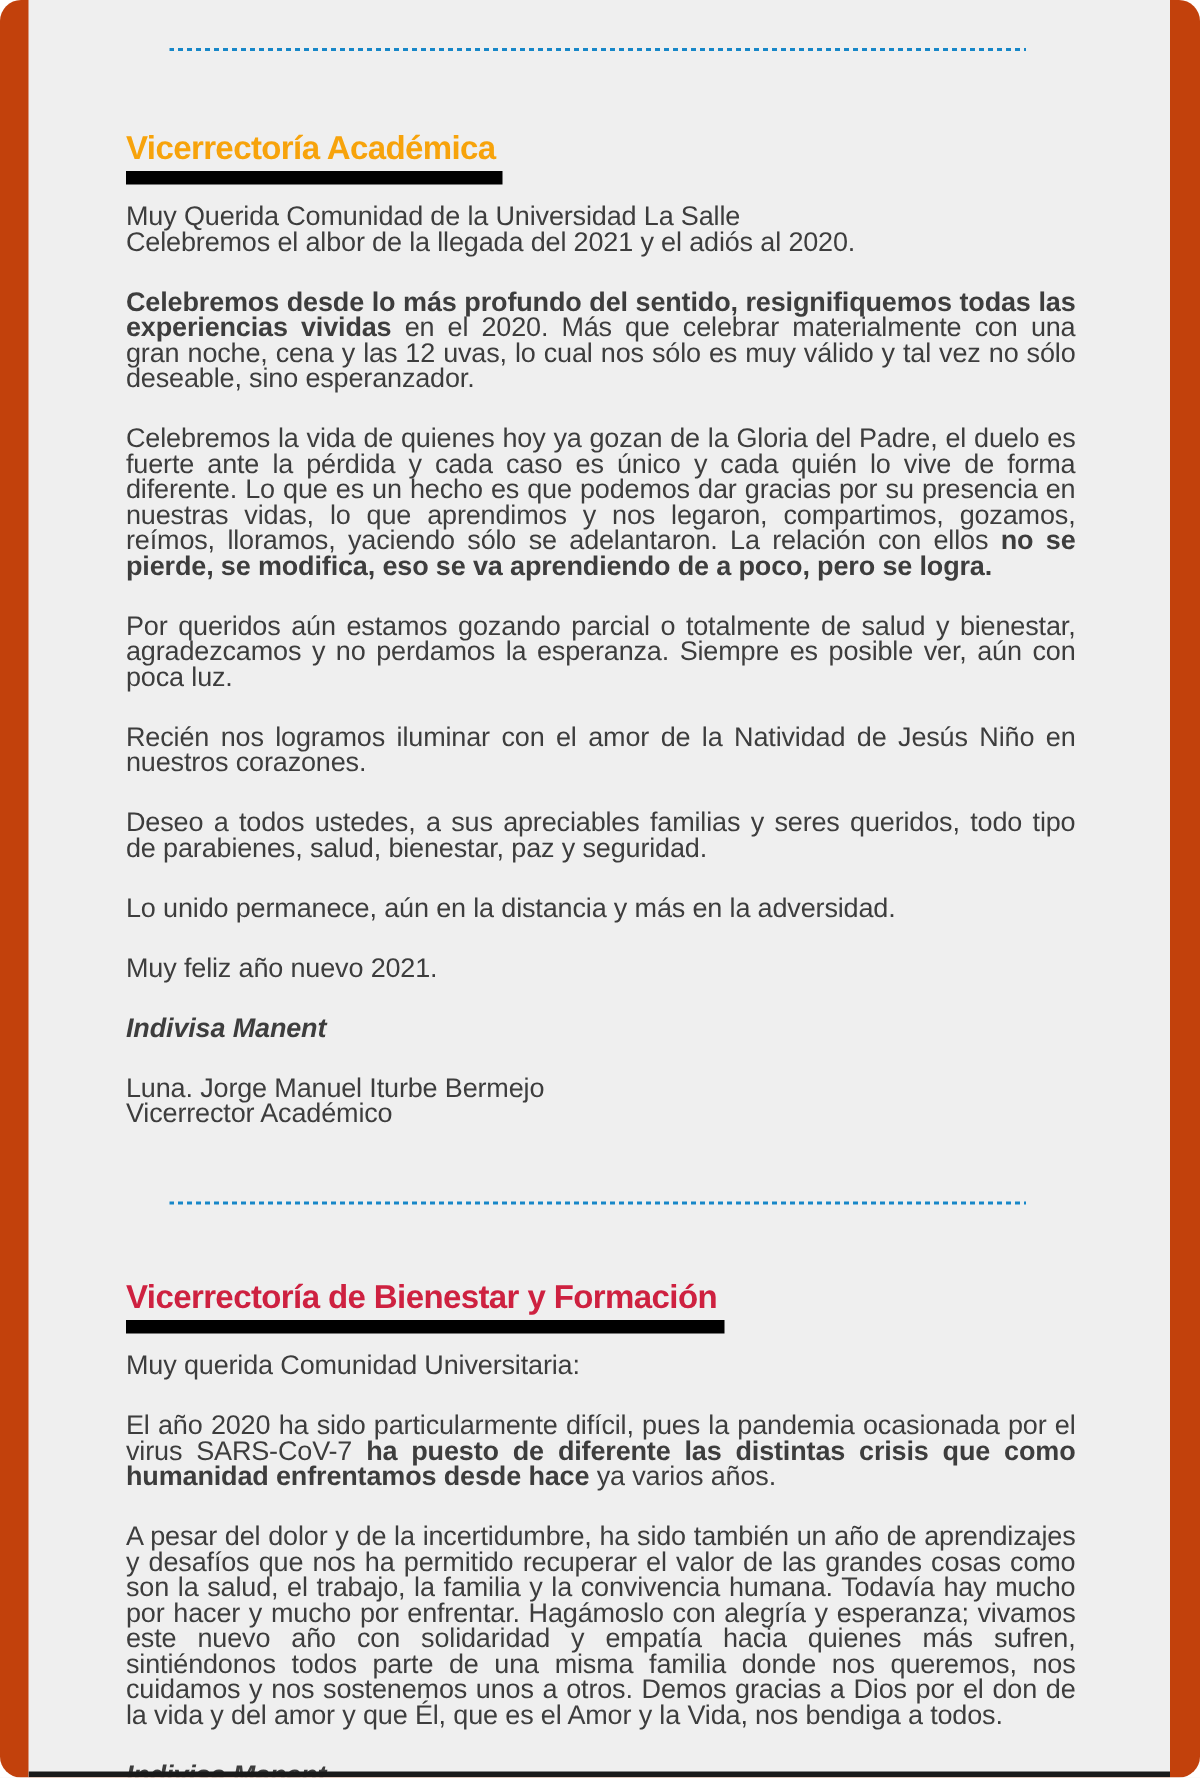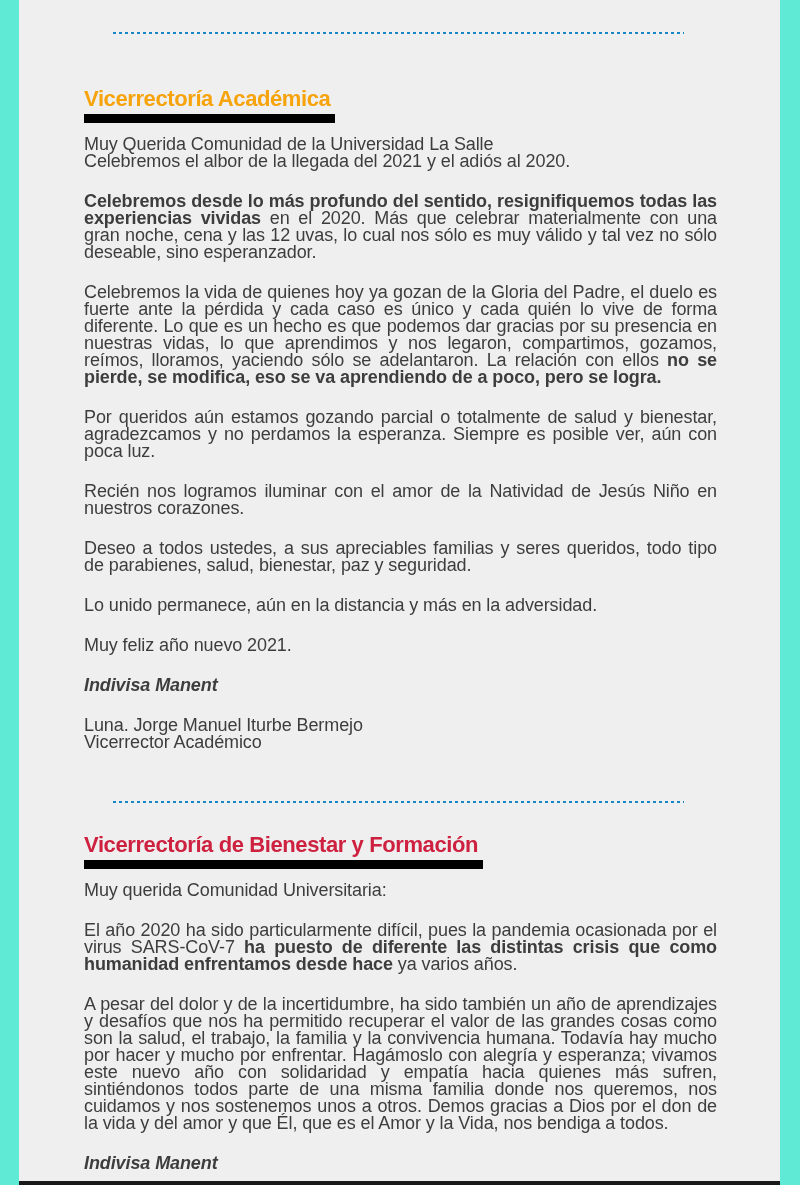--- a/index.html
+++ b/index.html
@@ -5,22 +5,23 @@
   html, body {
     margin: 0;
     padding: 0;
     background: #ffffff;
     font-family: "Liberation Sans", "DejaVu Sans", sans-serif;
   }
   .viewport {
     position: relative;
     width: 800px;
     height: 1185px;
-    background: #5eead4;
+    background: #c2410c;
     overflow: hidden;
+    border-radius: 14px;
   }
   .page {
     position: absolute;
     left: 19px;
     top: 0;
     width: 761px;
     height: 1185px;
     background: #efefef;
     overflow: hidden;
   }
@@ -30,21 +31,21 @@
     margin-left: 94px;
     background: repeating-linear-gradient(90deg, var(--dc, #1787c8) 0 3px, transparent 3px 6px);
   }
   .dashed-divider.top { margin-top: 32px; }
   .dashed-divider.mid { margin-top: 50px; }
   .content { padding: 0 63px 0 65px; }
   .section-header {
     display: inline-block;
     margin-top: 53px;
   }
-  .section-header.second { margin-top: 30px; text-align: center; }
+  .section-header.second { margin-top: 50px; text-align: center; }
   h2.section-title {
     margin: 0;
     font-size: 22px;
     line-height: 24px;
     font-weight: bold;
     letter-spacing: -0.4px;
     font-stretch: condensed;
     white-space: nowrap;
   }
   .title-rule {

